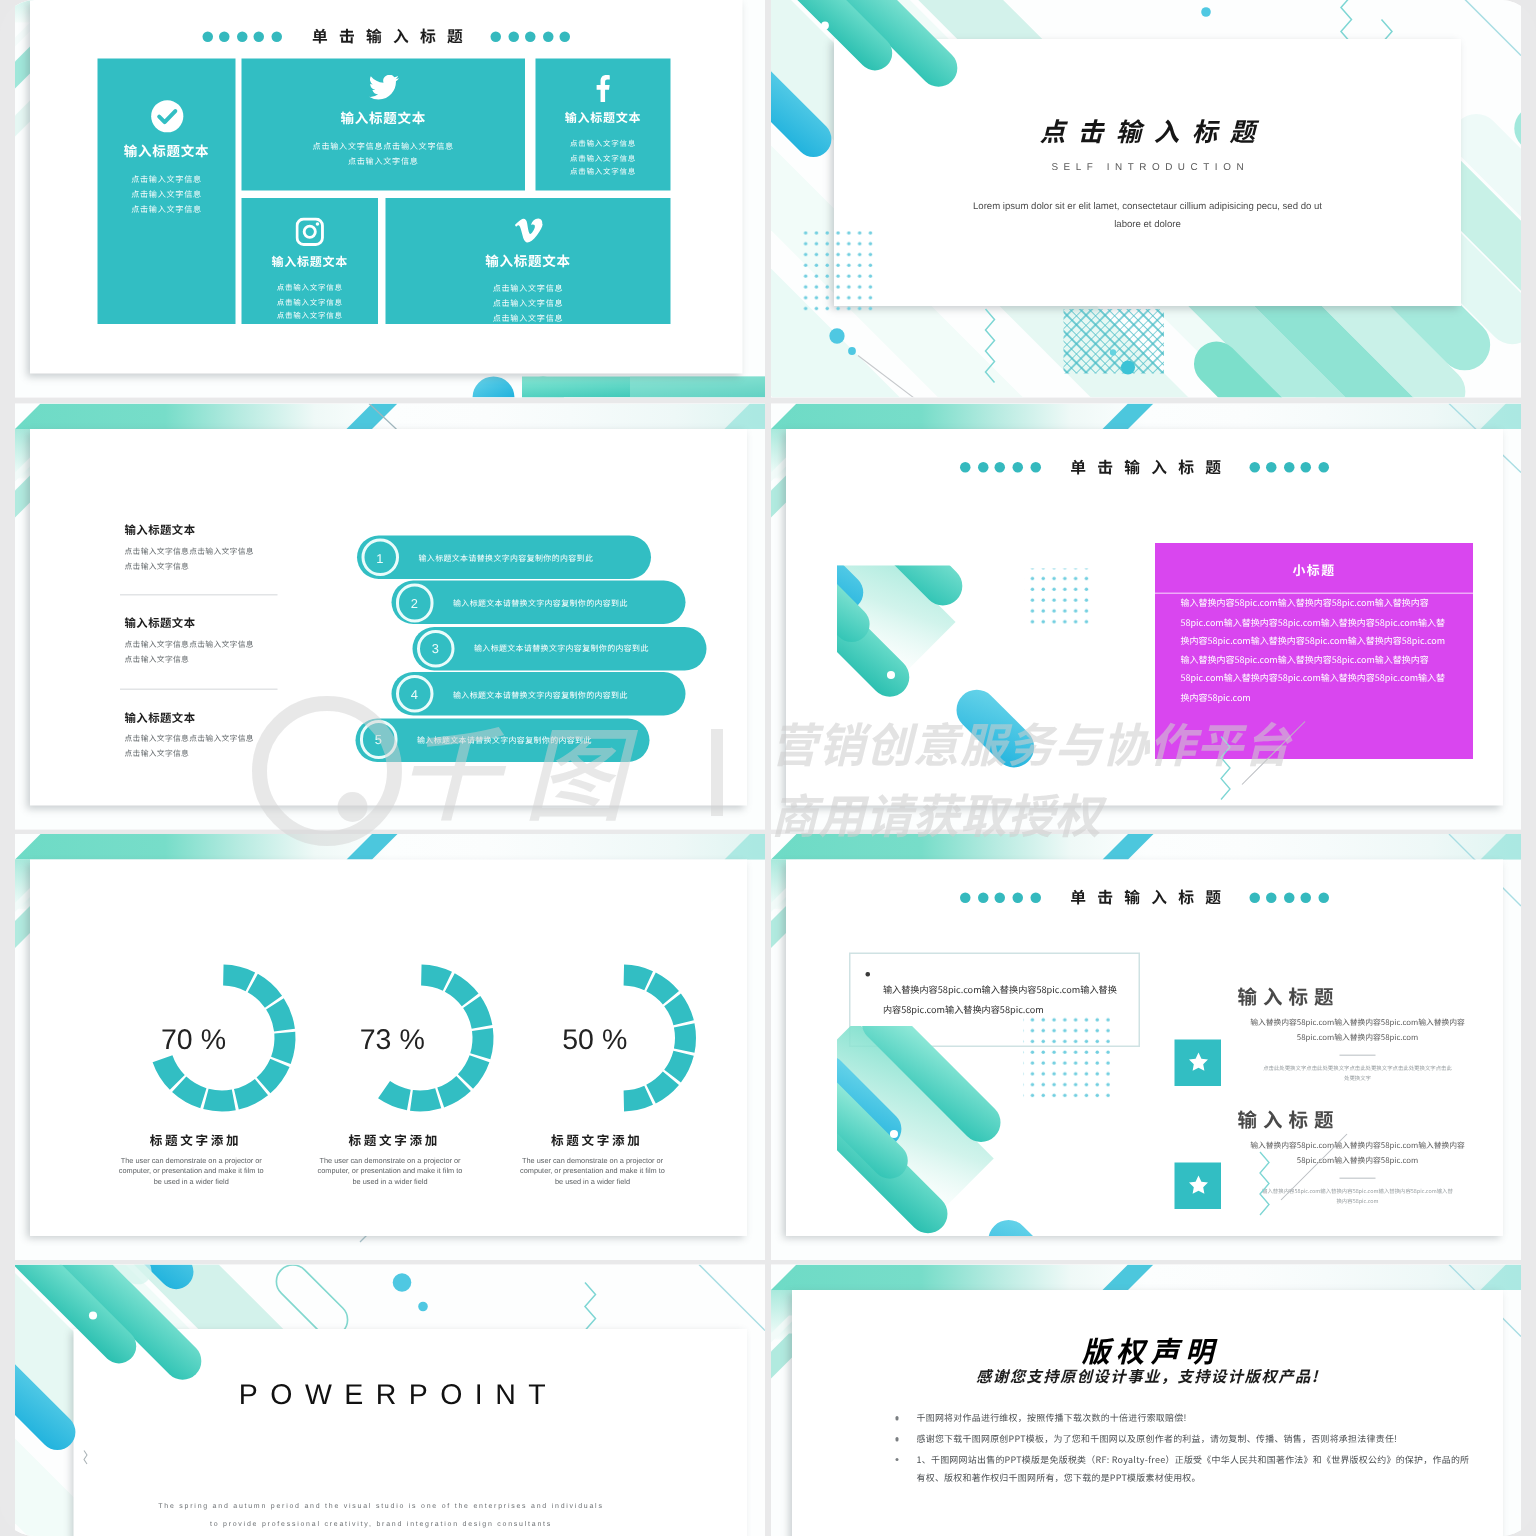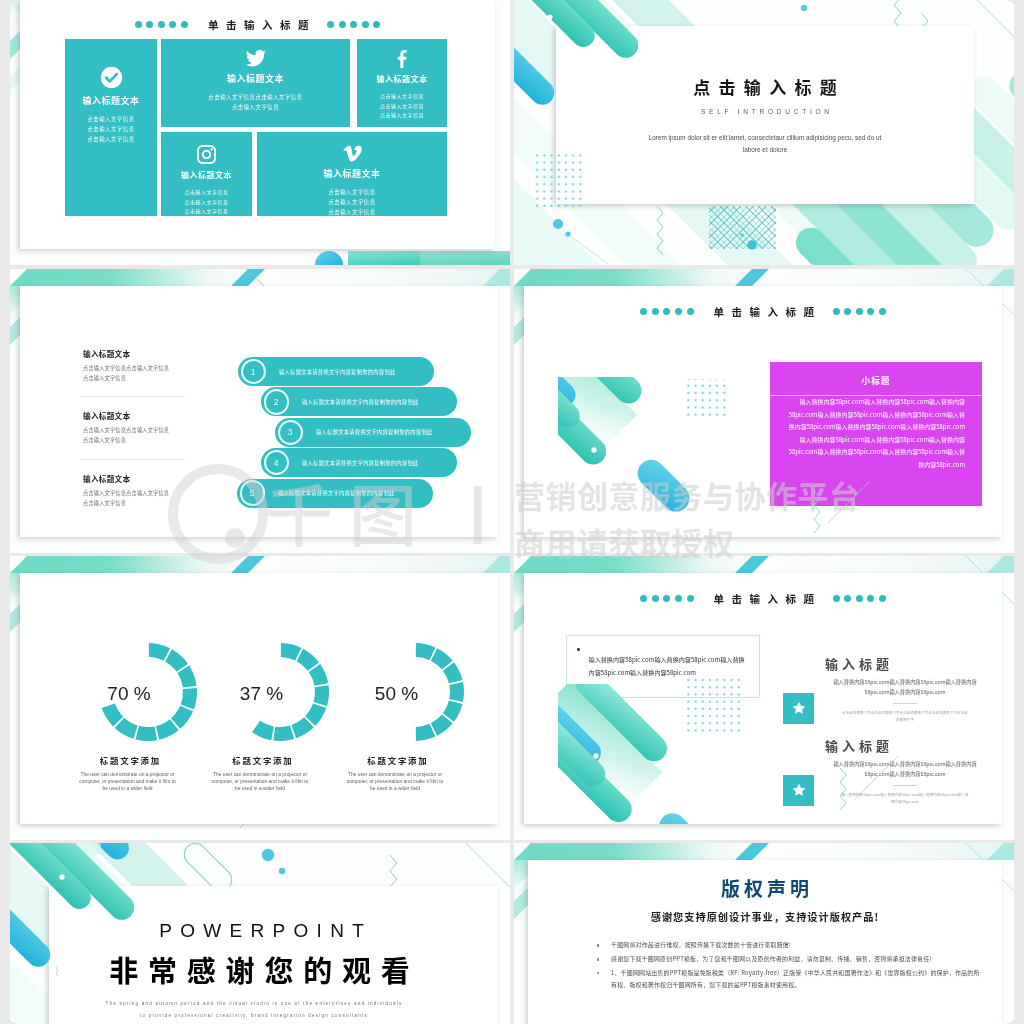--- a/index.html
+++ b/index.html
@@ -13,21 +13,21 @@
   .deco{position:absolute;left:0;top:0;width:500px;height:284px;overflow:hidden;}
   .card{position:absolute;background:#fff;box-shadow:-2px 2px 5px rgba(100,108,115,.32);}
 
   
   .tl{position:absolute;display:flex;align-items:center;justify-content:center;}
   .dots{display:flex;align-items:center;gap:4.6px;}
   .dots i{display:block;width:7px;height:7px;border-radius:50%;background:#35b9be;}
   .tl-txt{font-weight:700;color:#1d1d1d;white-space:nowrap;
           font-family:"Noto Sans CJK SC","Liberation Sans",sans-serif;}
 
-  .cn{font-family:"Noto Sans CJK SC","Liberation Sans",sans-serif;}
+  .cn{font-family:"Noto Sans CJK SC","Liberation Sans",sans-serif;font-style:italic;}
   .tealbox{position:absolute;background:#32bec3;}
 
   
   .s3L{position:absolute;left:63px;top:62px;width:105px;}
   .s3h{font-size:7.6px;font-weight:700;color:#1d1d1d;letter-spacing:.3px;
        font-family:"Noto Sans CJK SC","Liberation Sans",sans-serif;}
   .s3p{font-size:5.2px;line-height:1.95;color:#63686b;margin-top:4px;letter-spacing:.2px;
        font-family:"Noto Sans CJK SC","Liberation Sans",sans-serif;}
   .s3rule{height:1px;background:#e2e4e6;margin:13px 0 13px -3px;width:105px;}
   .s3step{position:absolute;height:29px;border-radius:14.5px;background:#32bec3;
@@ -35,21 +35,21 @@
   .s3n{width:21.5px;height:21.5px;border-radius:50%;border:2.4px solid #eafcfb;color:#eafcfb;
        font-size:8.6px;display:flex;align-items:center;justify-content:center;margin-left:2.5px;flex:0 0 auto;}
   .s3t{color:#fff;font-size:5.3px;margin-left:13px;letter-spacing:.25px;
        font-family:"Noto Sans CJK SC","Liberation Sans",sans-serif;}
 
   
   .s4panel{position:absolute;left:246px;top:76px;width:212px;height:144px;background:#d946ef;}
   .s4ph{color:#fff;font-size:8.6px;font-weight:700;text-align:center;padding-top:12px;letter-spacing:1px;
         font-family:"Noto Sans CJK SC","Liberation Sans",sans-serif;}
   .s4pb{color:#fff;font-size:6.0px;line-height:2.1;padding:10px 17px 0;
-        font-family:"Noto Sans CJK SC","Liberation Sans",sans-serif;text-align:right;}
+        font-family:"Noto Sans CJK SC","Liberation Sans",sans-serif;}
   .s4panel:after{content:"";position:absolute;left:0;top:32.5px;width:212px;height:1px;background:rgba(255,255,255,.55);}
 
   
   .s5col{position:absolute;top:0;width:145px;}
   .s5ring{position:absolute;left:17.5px;top:64px;}
   .s5v{position:absolute;left:-11px;width:130px;top:111px;text-align:center;font-size:19px;color:#222;letter-spacing:0px;line-height:1;}
   .s5h{position:absolute;left:-18px;width:145px;top:181px;text-align:center;font-size:8.4px;font-weight:700;
        color:#1d1d1d;letter-spacing:1.8px;text-indent:1.8px;font-family:"Noto Sans CJK SC","Liberation Sans",sans-serif;}
   .s5d{position:absolute;left:1px;width:103px;top:198px;text-align:center;font-size:4.9px;
        line-height:7px;color:#5d6164;}
@@ -73,22 +73,22 @@
 
   
   .s7en{position:absolute;left:-12px;width:449px;top:35px;text-align:center;font-size:19px;
         letter-spacing:8.3px;text-indent:8.3px;color:#111;font-weight:400;line-height:1;}
   .s7cn{position:absolute;left:-14px;width:449px;top:69px;text-align:center;font-size:29px;
         letter-spacing:9.8px;text-indent:9.8px;color:#000;font-weight:700;line-height:1;}
   .s7d{position:absolute;left:55px;width:300px;top:112px;text-align:center;font-size:4.65px;
        letter-spacing:1.18px;line-height:11.5px;color:#6b6f72;}
 
   
-  .s8t{position:absolute;left:0;width:474px;top:18px;text-align:center;font-size:19px;
-       font-weight:700;color:#0c4a6e;letter-spacing:4px;text-indent:4px;line-height:1;}
+  .s8t{position:absolute;left:0;width:474px;top:31px;text-align:center;font-size:19px;
+       font-weight:700;color:#000000;letter-spacing:4px;text-indent:4px;line-height:1;}
   .s8s{position:absolute;left:0;width:474px;top:52px;text-align:center;font-size:10.2px;
        font-weight:700;color:#1c1c1c;letter-spacing:1px;line-height:1;}
   .s8list{position:absolute;left:64px;width:371px;top:79px;margin:0;padding:0 0 0 19px;
           list-style:none;font-size:5.95px;line-height:12.4px;color:#4a4e51;
           font-family:"Noto Sans CJK SC","Liberation Sans",sans-serif;}
   .s8list li{position:relative;margin-bottom:1.4px;letter-spacing:.2px;}
   .s8list li:before{content:"";position:absolute;left:-14px;top:5.4px;width:2.4px;height:2.4px;
                     border-radius:50%;background:#7a7e81;}
 
   #wm{position:absolute;left:0;top:0;width:1024px;height:1024px;pointer-events:none;opacity:.80;}
@@ -526,21 +526,21 @@
       <svg class="s5ring" width="110" height="110" viewBox="-55 -55 110 110">
             <path d="M0.88 -41.99 A42 42 0 0 1 18.28 -37.81" fill="none" stroke="#32bec3" stroke-width="14"></path>
             <path d="M19.85 -37.01 A42 42 0 0 1 33.45 -25.39" fill="none" stroke="#32bec3" stroke-width="14"></path>
             <path d="M34.49 -23.97 A42 42 0 0 1 41.34 -7.44" fill="none" stroke="#32bec3" stroke-width="14"></path>
             <path d="M41.61 -5.70 A42 42 0 0 1 40.21 12.14" fill="none" stroke="#32bec3" stroke-width="14"></path>
             <path d="M39.66 13.81 A42 42 0 0 1 30.31 29.07" fill="none" stroke="#32bec3" stroke-width="14"></path>
             <path d="M29.07 30.31 A42 42 0 0 1 13.81 39.66" fill="none" stroke="#32bec3" stroke-width="14"></path>
             <path d="M12.14 40.21 A42 42 0 0 1 -5.70 41.61" fill="none" stroke="#32bec3" stroke-width="14"></path>
             <path d="M-7.44 41.34 A42 42 0 0 1 -23.97 34.49" fill="none" stroke="#32bec3" stroke-width="14"></path>
           </svg>
-      <div class="s5v">37 %</div>
+      <div class="s5v">73 %</div>
       <div class="s5h">标题文字添加</div>
       <div class="s5d">The user can demonstrate on a projector or computer, or presentation and make it film to be used in a wider field</div>
     </div>
     <div class="s5col" style="left:322.5px">
       <svg class="s5ring" width="110" height="110" viewBox="-55 -55 110 110">
             <path d="M0.88 -41.99 A42 42 0 0 1 17.43 -38.21" fill="none" stroke="#32bec3" stroke-width="14"></path>
             <path d="M19.01 -37.45 A42 42 0 0 1 32.28 -26.87" fill="none" stroke="#32bec3" stroke-width="14"></path>
             <path d="M33.38 -25.49 A42 42 0 0 1 40.74 -10.20" fill="none" stroke="#32bec3" stroke-width="14"></path>
             <path d="M41.13 -8.49 A42 42 0 0 1 41.13 8.49" fill="none" stroke="#32bec3" stroke-width="14"></path>
             <path d="M40.74 10.20 A42 42 0 0 1 33.38 25.49" fill="none" stroke="#32bec3" stroke-width="14"></path>
@@ -658,21 +658,20 @@
         <rect x="128" y="-134" width="58" height="22" rx="11"></rect>
       </g>
       <circle cx="258" cy="12" r="6.2" fill="#4fc8e2"></circle>
       <circle cx="272" cy="28" r="3.2" fill="#4fc8e2"></circle>
       <path d="M380 12 l7 8 l-7 8 l7 8 l-7 8 l7 8 l-7 8 l7 8" fill="none" stroke="#7ed6d4" stroke-width="1"></path>
       <path d="M456 0 L500 44" stroke="#a8dde3" stroke-width="1" fill="none"></path>
     </svg>
   </div>
   <div class="card" style="left:39px;top:43px;width:449px;height:241px">
     <div class="s7en">POWERPOINT</div>
-    <div class="s7cn cn">非常感谢您的观看</div>
     <div class="s7d">The spring and autumn period and the visual studio is one of the enterprises and individuals to provide professional creativity, brand integration design consultants</div>
   </div>
   <div class="deco" style="pointer-events:none">
     <svg width="500" height="284" viewBox="0 0 500 284">
       <g transform="rotate(45 0 0)">
         <rect x="-60" y="-46" width="197" height="25" rx="12.5" fill="url(#gM)"></rect>
         <rect x="-60" y="-22" width="159" height="23" rx="11.5" fill="url(#gM2)"></rect>
         <rect x="-60" y="47" width="171" height="24" rx="12" fill="url(#gB)"></rect>
         <rect x="-60" y="-84" width="151" height="23" rx="11.5" fill="url(#gB)"></rect>
         <rect x="-60" y="-64" width="130" height="18" rx="9" fill="#d6f4ee" opacity=".75"></rect>

